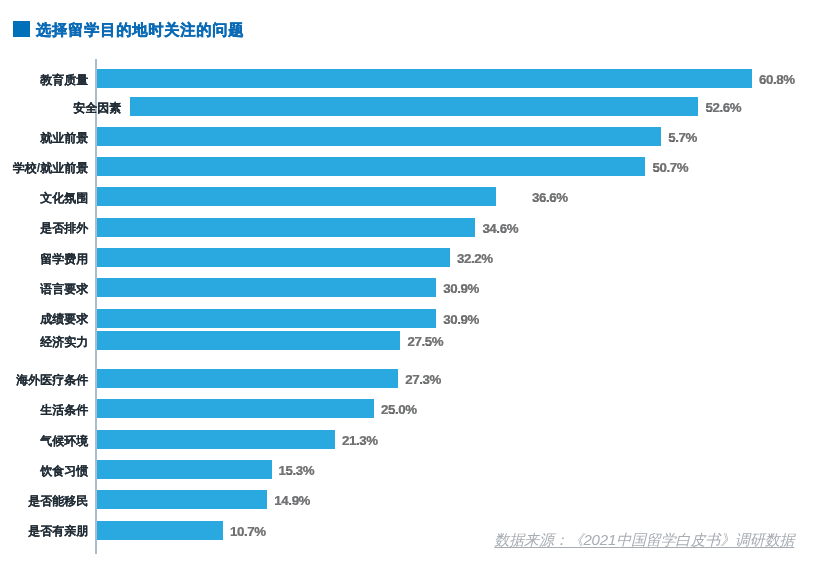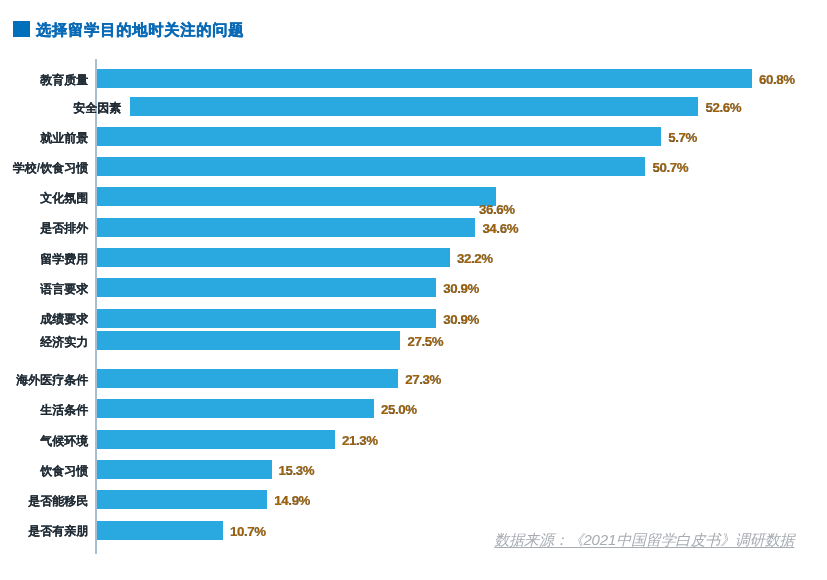--- a/index.html
+++ b/index.html
@@ -87,21 +87,21 @@
     height: 19.0px;
     background: #2aa9e0;
   }
   .val-label {
     position: absolute;
     top: 1.0px;
     height: 19.0px;
     line-height: 19.0px;
     font-size: 13.3px;
     font-weight: bold;
-    color: #a16207;
+    color: #737373;
     -webkit-text-stroke: 0.16px #20262c;
     letter-spacing: -0.4px;
     white-space: nowrap;
   }
 
   
   #source-note {
     position: absolute;
     right: 32.6px;
     bottom: 30.3px;
@@ -134,28 +134,28 @@
     <div class="cat-label">安全因素</div>
     <div class="bar" style="width: 568.456px;"></div>
     <div class="val-label" style="left: 672.456px;">52.6%</div>
   </div>
       <div class="row" style="top: 126.8px;">
     <div class="cat-label">就业前景</div>
     <div class="bar" style="width: 564.232px;"></div>
     <div class="val-label" style="left: 668.232px;">5.7%</div>
   </div>
       <div class="row" style="top: 157.1px;">
-    <div class="cat-label">学校/饮食习惯</div>
+    <div class="cat-label">学校/就业前景</div>
     <div class="bar" style="width: 548.392px;"></div>
     <div class="val-label" style="left: 652.392px;">50.7%</div>
   </div>
       <div class="row" style="top: 187.3px;">
     <div class="cat-label">文化氛围</div>
     <div class="bar" style="width: 399.496px;"></div>
-    <div class="val-label" style="left: 479px; margin-top: 12px;">36.6%</div>
+    <div class="val-label" style="left: 532px;">36.6%</div>
   </div>
       <div class="row" style="top: 217.6px;">
     <div class="cat-label">是否排外</div>
     <div class="bar" style="width: 378.376px;"></div>
     <div class="val-label" style="left: 482.376px;">34.6%</div>
   </div>
       <div class="row" style="top: 247.9px;">
     <div class="cat-label">留学费用</div>
     <div class="bar" style="width: 353.032px;"></div>
     <div class="val-label" style="left: 457.032px;">32.2%</div>

